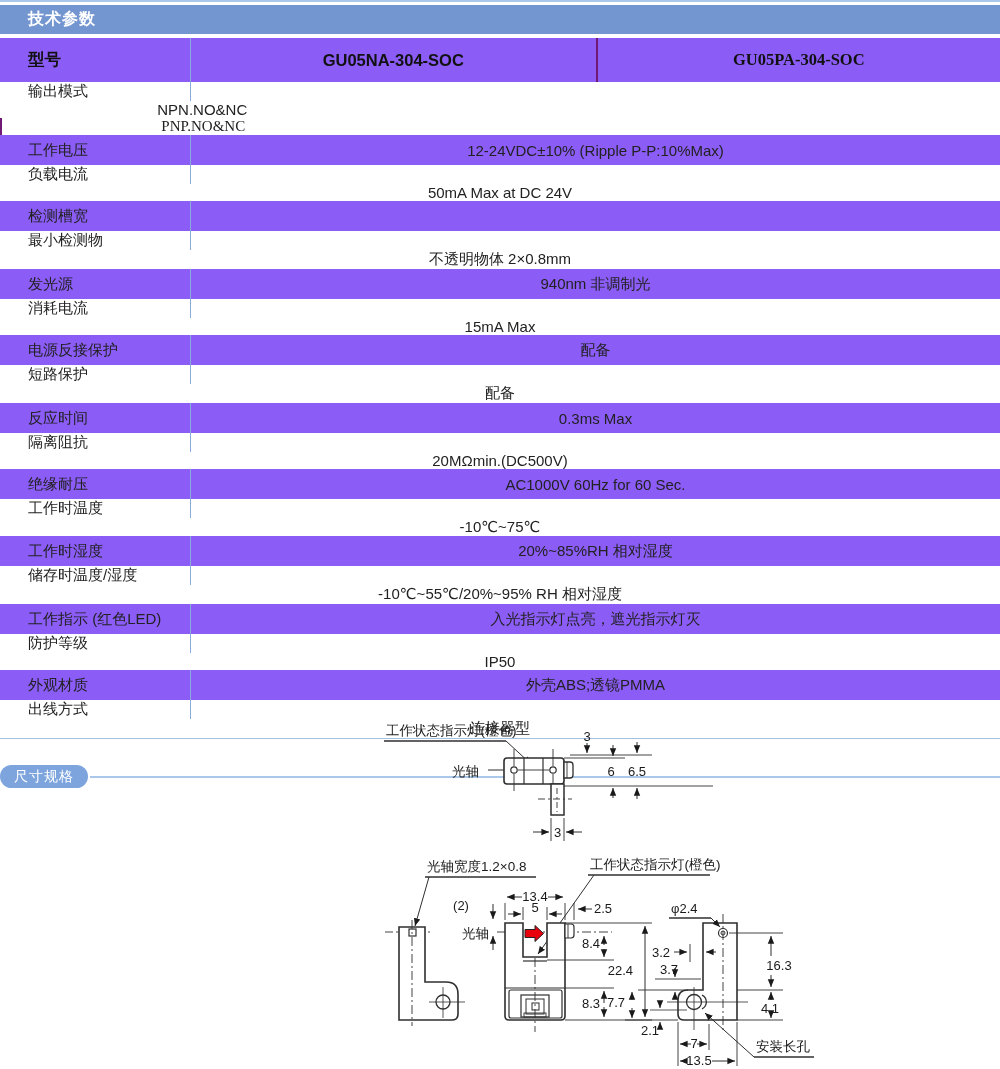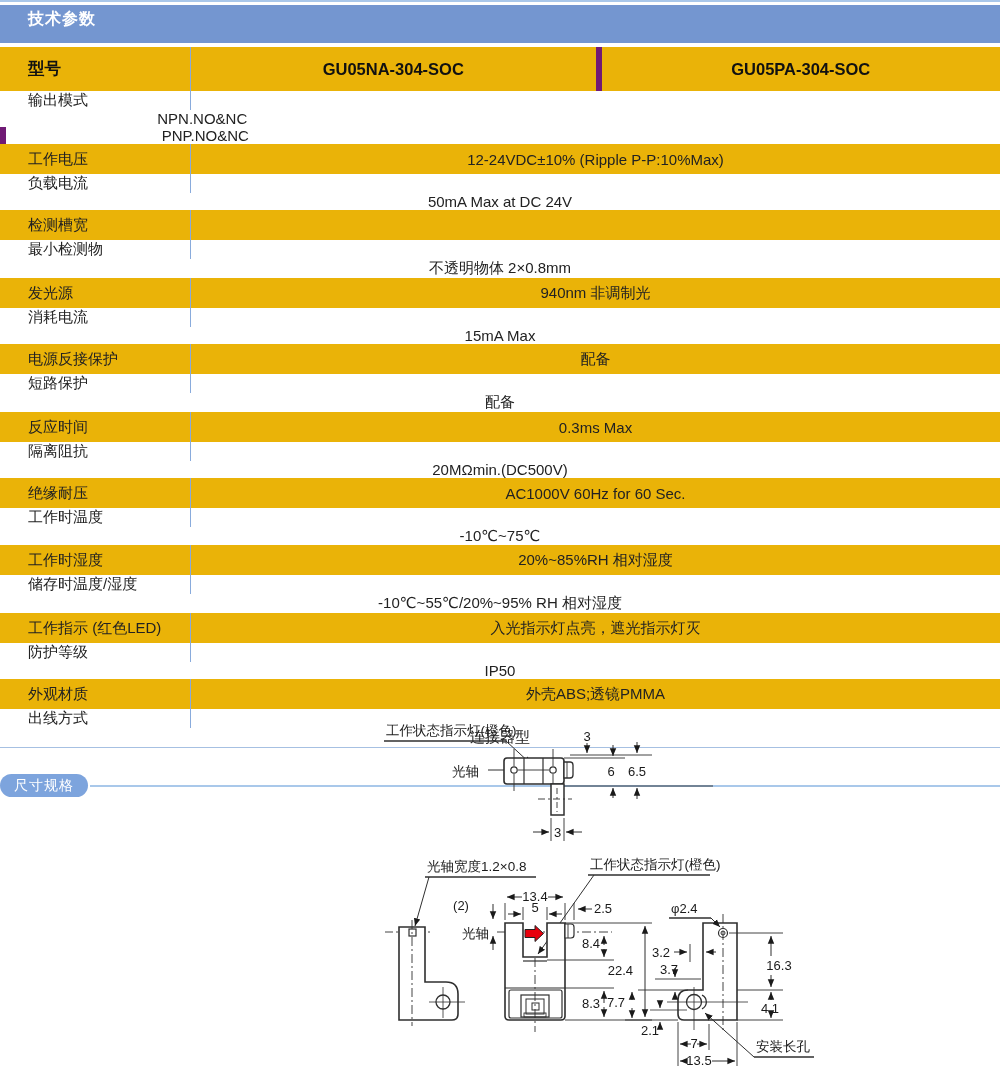--- a/index.html
+++ b/index.html
@@ -2,35 +2,35 @@
 <html><head>
 <meta charset="utf-8">
 <style>
   html,body{margin:0;padding:0;background:#fff;}
   .page{
     position:relative;width:1000px;height:1069px;margin:0 auto;background:#fff;
     font-family:"Liberation Sans","DejaVu Sans",sans-serif;color:#222;overflow:hidden;
   }
   .top-line{height:2px;background:#a9c7ea;}
   .header-bar{
-    margin-top:3px;height:38px;line-height:27px;background:#7496d0;color:#fff;
+    margin-top:3px;height:29px;line-height:27px;background:#7496d0;color:#fff;
     font-weight:bold;font-size:16px;padding-left:28px;letter-spacing:1px;
   }
   
   .spec-table{margin-top:4px;border-bottom:1px solid #a6c0e2;}
   .trow{display:flex;align-items:stretch;font-size:15px;}
-  .trow.gray{background:#eab308;}
+  .trow.gray{background:#8b5cf6;}
   .trow.white{background:#ffffff;flex-direction:column;}
   .label-cell{
     width:191px;box-sizing:border-box;padding-left:28px;display:flex;align-items:center;
     border-right:1px solid #89abdc;flex:none;
   }
   .value-cell{flex:1;display:flex;align-items:center;justify-content:center;text-align:right;}
   .half-cell{width:404.5px;flex:none;display:flex;align-items:center;justify-content:center;box-sizing:border-box;}
-  .half-cell.second{border-left:6px solid #701a75;}
+  .half-cell.second{border-left:2px solid #701a75;font-family:Liberation Serif, serif;}
   .trow{min-height:30px;}
   .trow.model-row{min-height:44px;font-weight:bold;font-size:16.5px;color:#111;}
   
   .section-head{margin-top:26px;display:flex;align-items:center;height:23px;}
   .pill{
     width:88px;height:23px;flex:none;background:#7da4dd;color:#fff;border-radius:12px;
     font-size:14px;display:flex;align-items:center;justify-content:center;letter-spacing:1px;
   }
   .pill-line{flex:1;height:2px;background:#a9c8ea;margin-left:2px;}
   

